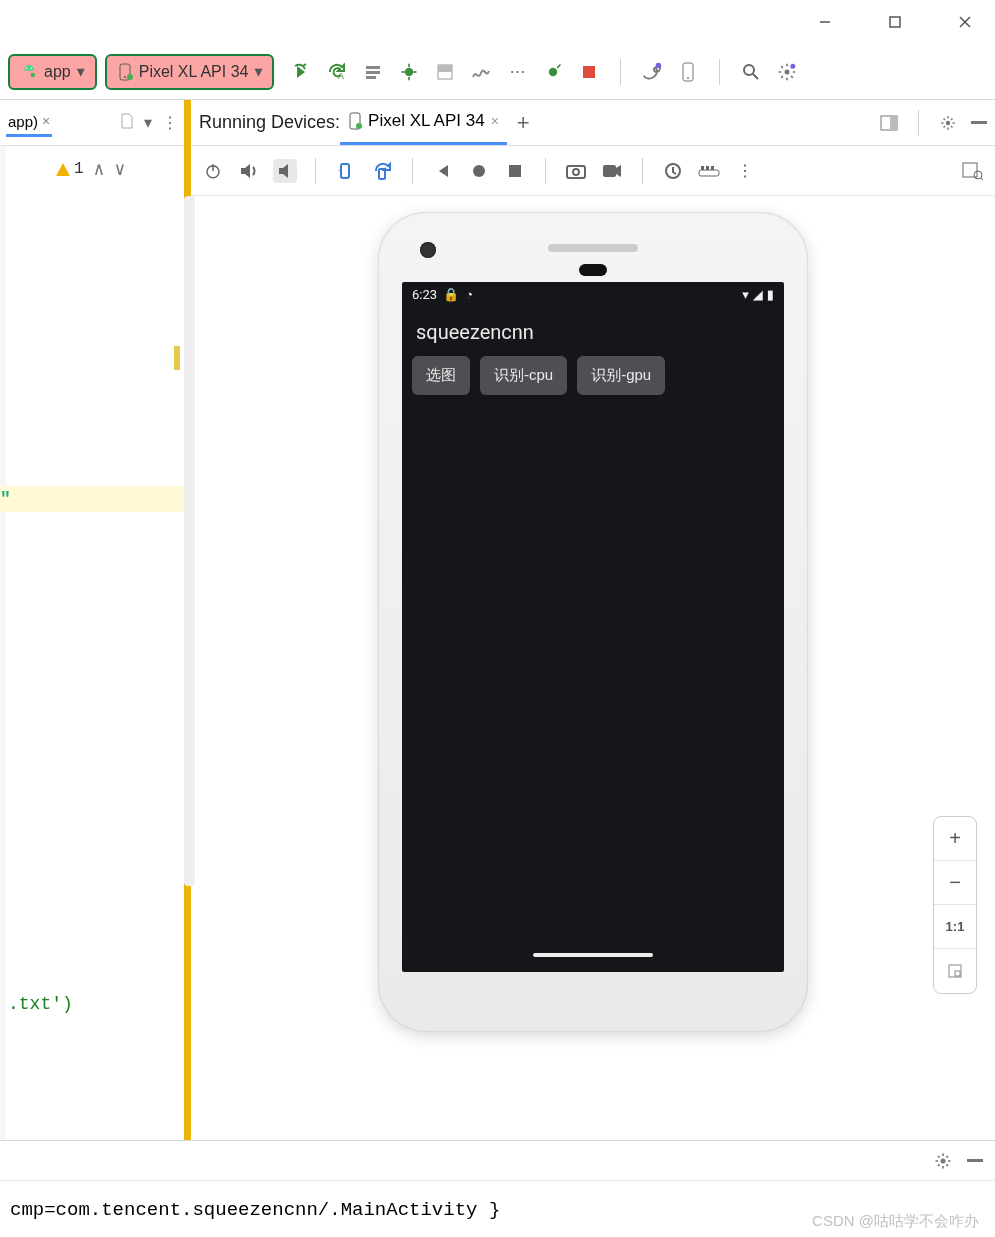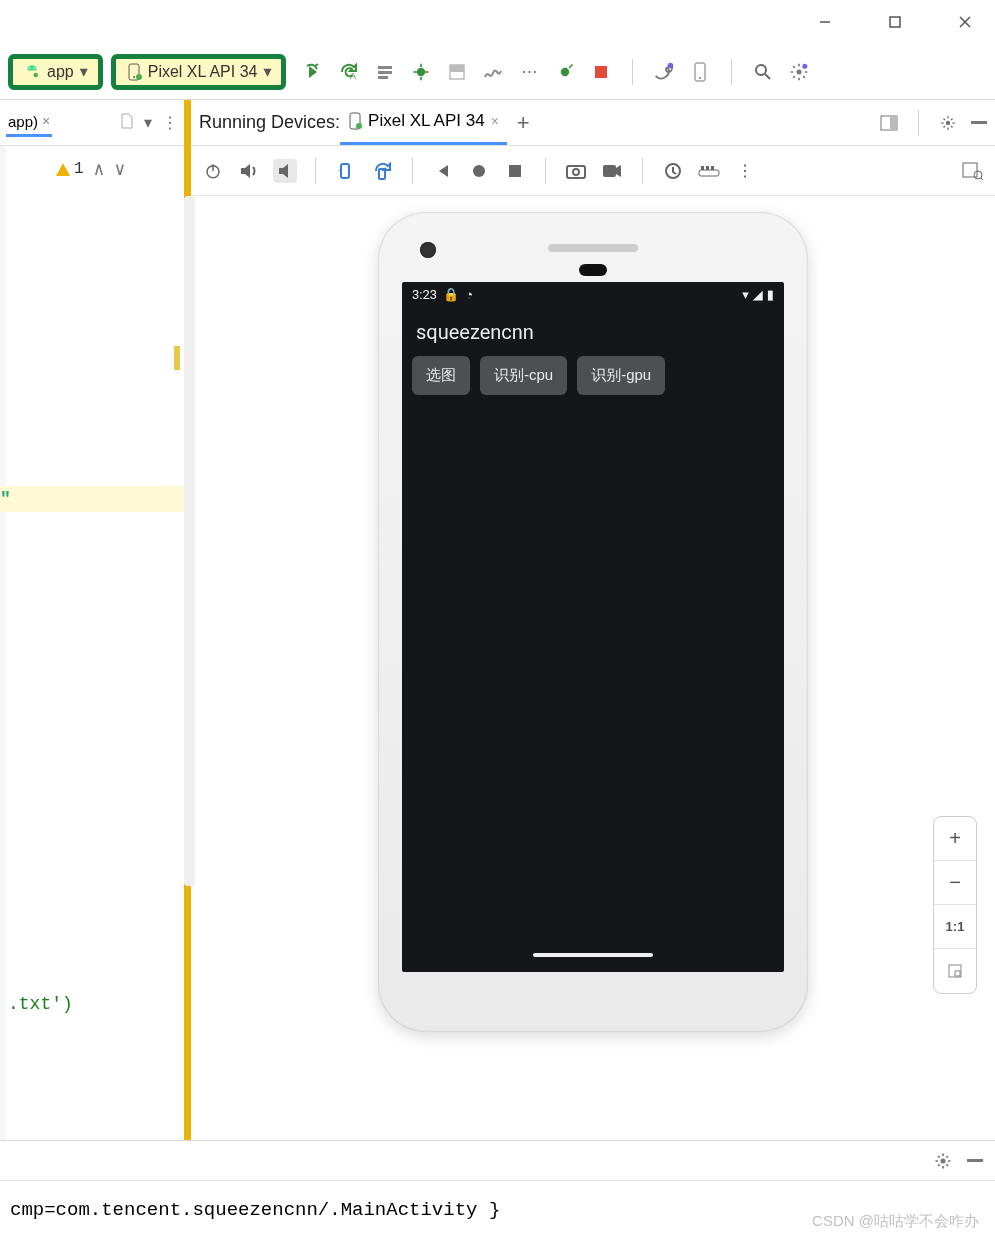--- a/index.html
+++ b/index.html
@@ -27,27 +27,27 @@
 .main-toolbar {
   height: 56px;
   border-bottom: 1px solid #d9d9d9;
   display: flex;
   align-items: center;
   padding: 0 8px;
   gap: 8px;
 }
 .combo {
   height: 36px;
-  border: 5px solid #15803d;
+  border: 2px solid #15803d;
   border-radius: 6px;
   display: flex;
   align-items: center;
   gap: 6px;
   padding: 0 10px;
-  background: #fef9c3;
+  background: #fca5a5;
   font-size: 16px;
   color: #333;
 }
 .combo .chev { color: #555; }
 .tb-icons {
   display: flex;
   align-items: center;
   gap: 14px;
   margin-left: 8px;
 }
@@ -495,21 +495,21 @@
     </div>
 
     <div class="device-view">
       <div class="vscroll-hint"></div>
       <div class="phone">
         <div class="cam"></div>
         <div class="earpiece"></div>
         <div class="pill"></div>
         <div class="screen">
           <div class="status">
-            <span>3:23</span>
+            <span>6:23</span>
             <span>🔒</span>
             <span>◔</span>
             <div class="right">
               <span>▾</span>
               <span>◢</span>
               <span>▮</span>
             </div>
           </div>
           <div class="apptitle">squeezencnn</div>
           <div class="btns">

